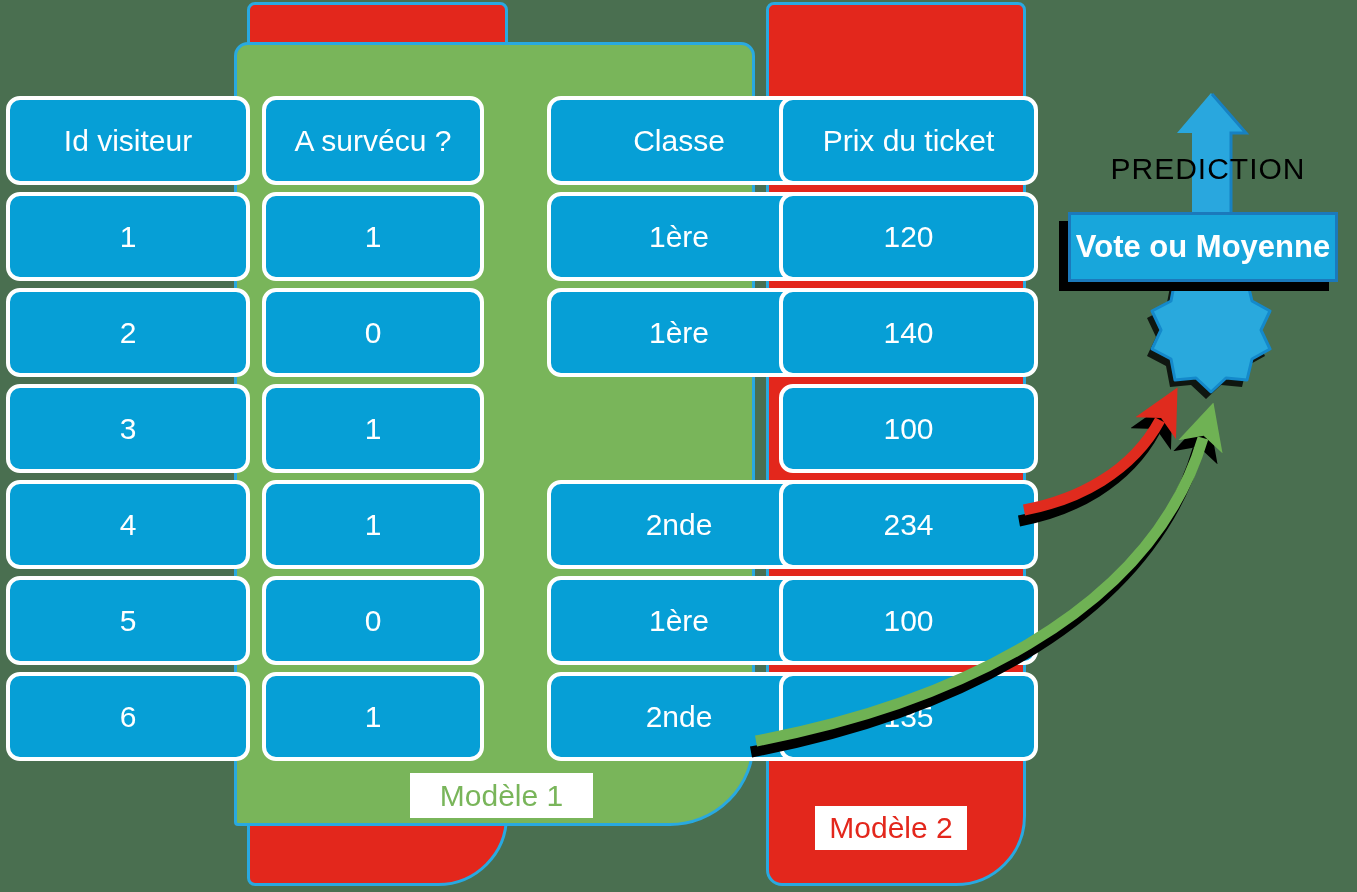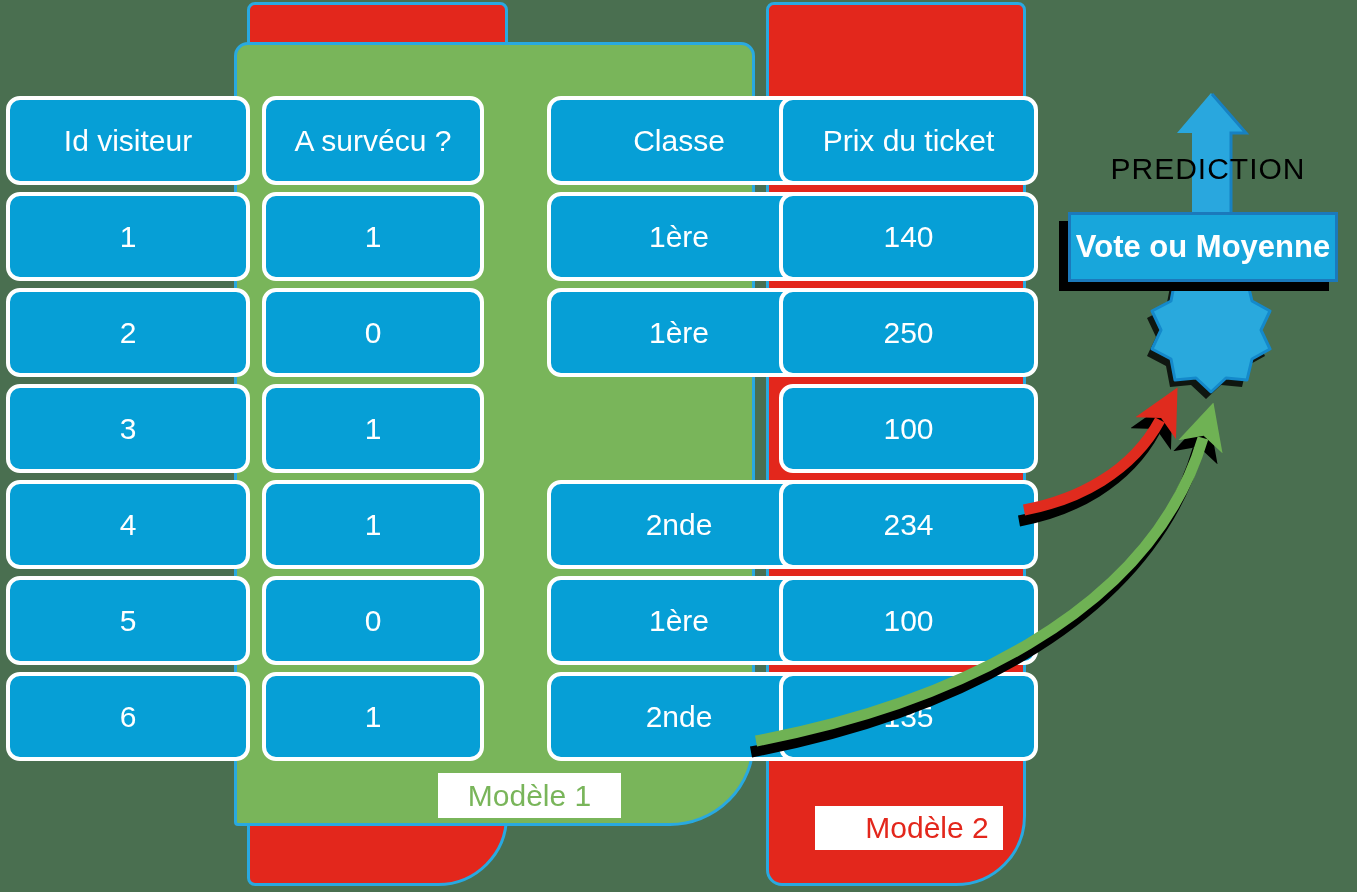--- a/index.html
+++ b/index.html
@@ -24,22 +24,22 @@
   .col-id{left:6px;width:244px;}
   .col-surv{left:262px;width:222px;}
   .col-classe{left:519px;width:264px;margin-left:28px;}
   .col-prix{left:779px;width:259px;}
   .r0{top:96px;}.r1{top:192px;}.r2{top:288px;}.r3{top:384px;}
   .r4{top:480px;}.r5{top:576px;}.r6{top:672px;}
   .model-label{
     position:absolute;background:#fff;display:flex;align-items:center;justify-content:center;
     font-size:30px;line-height:1;
   }
-  .model1-label{left:410px;top:773px;width:183px;height:45px;color:var(--c-green,#79b55a);margin-left:28px;}
-  .model2-label{left:815px;top:806px;width:152px;height:44px;color:var(--c-red,#e3271c);padding-left:36px;}
+  .model1-label{left:410px;top:773px;width:183px;height:45px;color:var(--c-green,#79b55a);}
+  .model2-label{left:815px;top:806px;width:152px;height:44px;color:var(--c-red,#e3271c);}
   .overlay{position:absolute;left:0;top:0;width:1357px;height:892px;pointer-events:none;}
   .prediction-title{
     position:absolute;left:1208px;top:152px;transform:translateX(-50%);
     white-space:nowrap;color:#000;font-size:30px;font-weight:normal;letter-spacing:1px;
   }
   .vote-box{
     position:absolute;left:1068px;top:212px;width:270px;height:70px;box-sizing:border-box;
     background:var(--c-vote,#18a6db);border:3px solid var(--c-vote-border,#1b79bb);
     box-shadow:-9px 9px 0 #000;
     display:flex;align-items:center;justify-content:center;
@@ -72,22 +72,22 @@
   <div class="cell col-surv r6">1</div>
 
   <div class="cell col-classe r0">Classe</div>
   <div class="cell col-classe r1">1ère</div>
   <div class="cell col-classe r2">1ère</div>
   <div class="cell col-classe r4">2nde</div>
   <div class="cell col-classe r5">1ère</div>
   <div class="cell col-classe r6">2nde</div>
 
   <div class="cell col-prix r0">Prix du ticket</div>
-  <div class="cell col-prix r1">140</div>
-  <div class="cell col-prix r2">250</div>
+  <div class="cell col-prix r1">120</div>
+  <div class="cell col-prix r2">140</div>
   <div class="cell col-prix r3">100</div>
   <div class="cell col-prix r4">234</div>
   <div class="cell col-prix r5">100</div>
   <div class="cell col-prix r6">135</div>
 
   <div class="model-label model1-label">Modèle 1</div>
   <div class="model-label model2-label">Modèle 2</div>
 
   <svg class="overlay" viewBox="0 0 1357 892" xmlns="http://www.w3.org/2000/svg">
     <defs>

